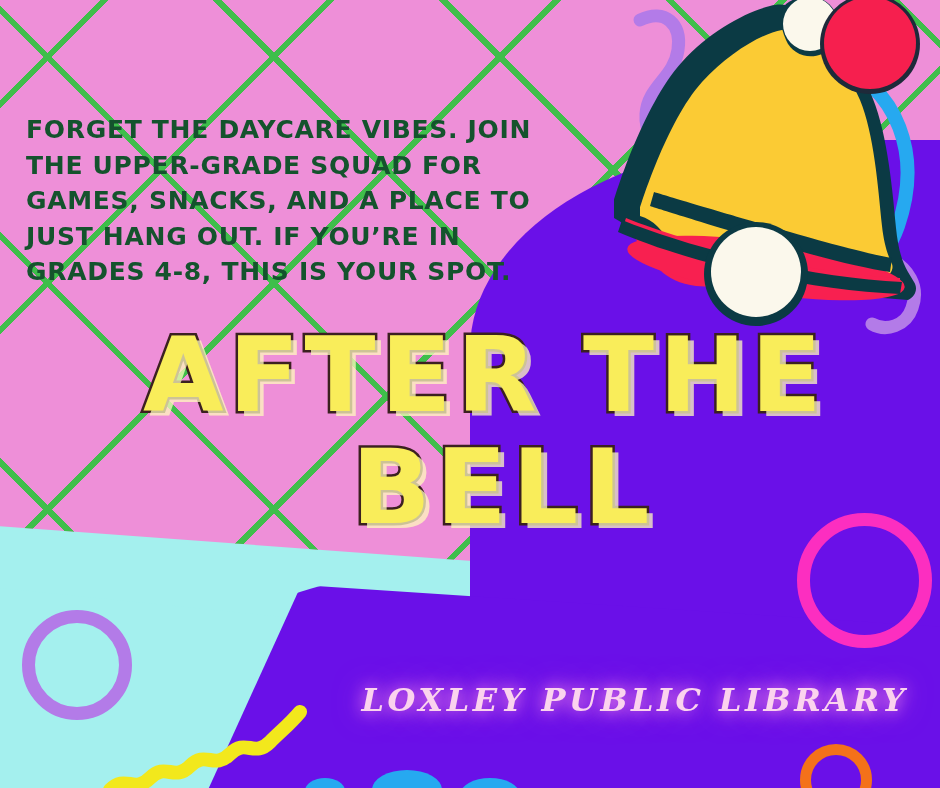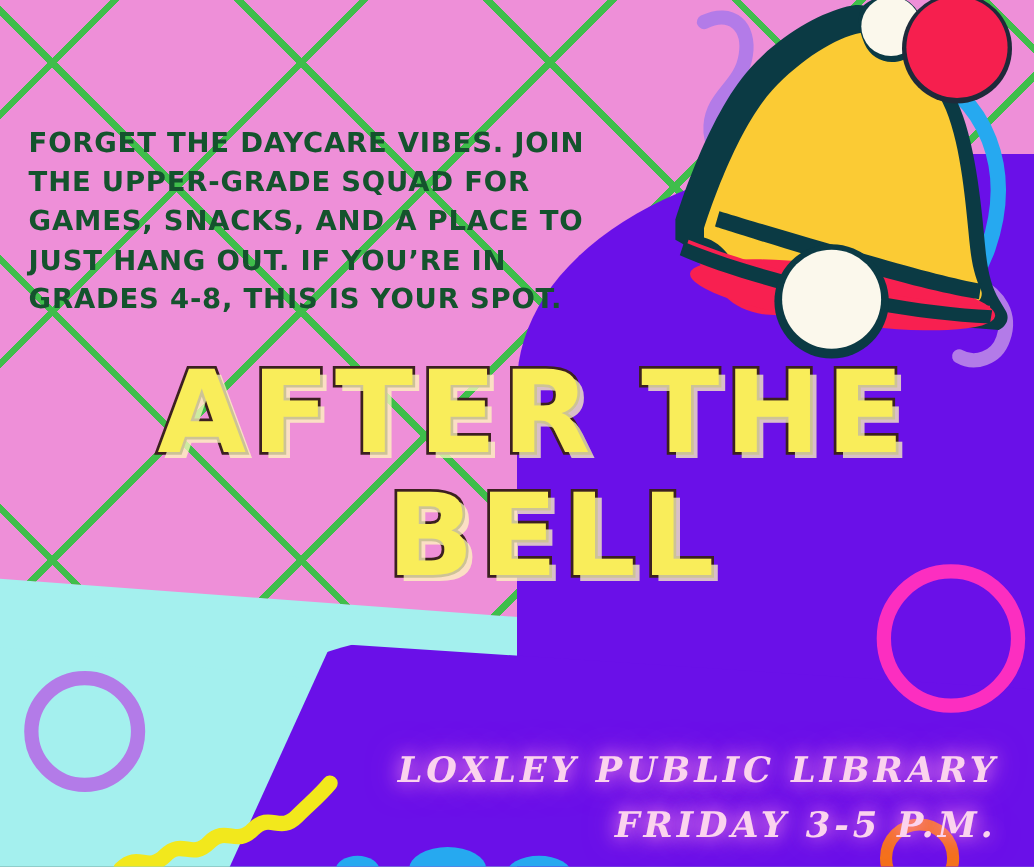--- a/index.html
+++ b/index.html
@@ -185,16 +185,15 @@
              C106 60 114 80 130 64 C146 48 154 68 170 52
              C182 40 190 34 200 22" fill="none" stroke="#F2E81C" stroke-width="14" stroke-linecap="round"></path>
   </svg>
 
   <div class="blob blob-c"></div>
   <div class="blob blob-a"></div>
   <div class="blob blob-b"></div>
 
   <div class="footer-copy">
     <span class="venue">Loxley Public Library</span>
-    <span class="when">Friday 3-5 p.m.</span>
   </div>
 
 </div>
 
 </body></html>

